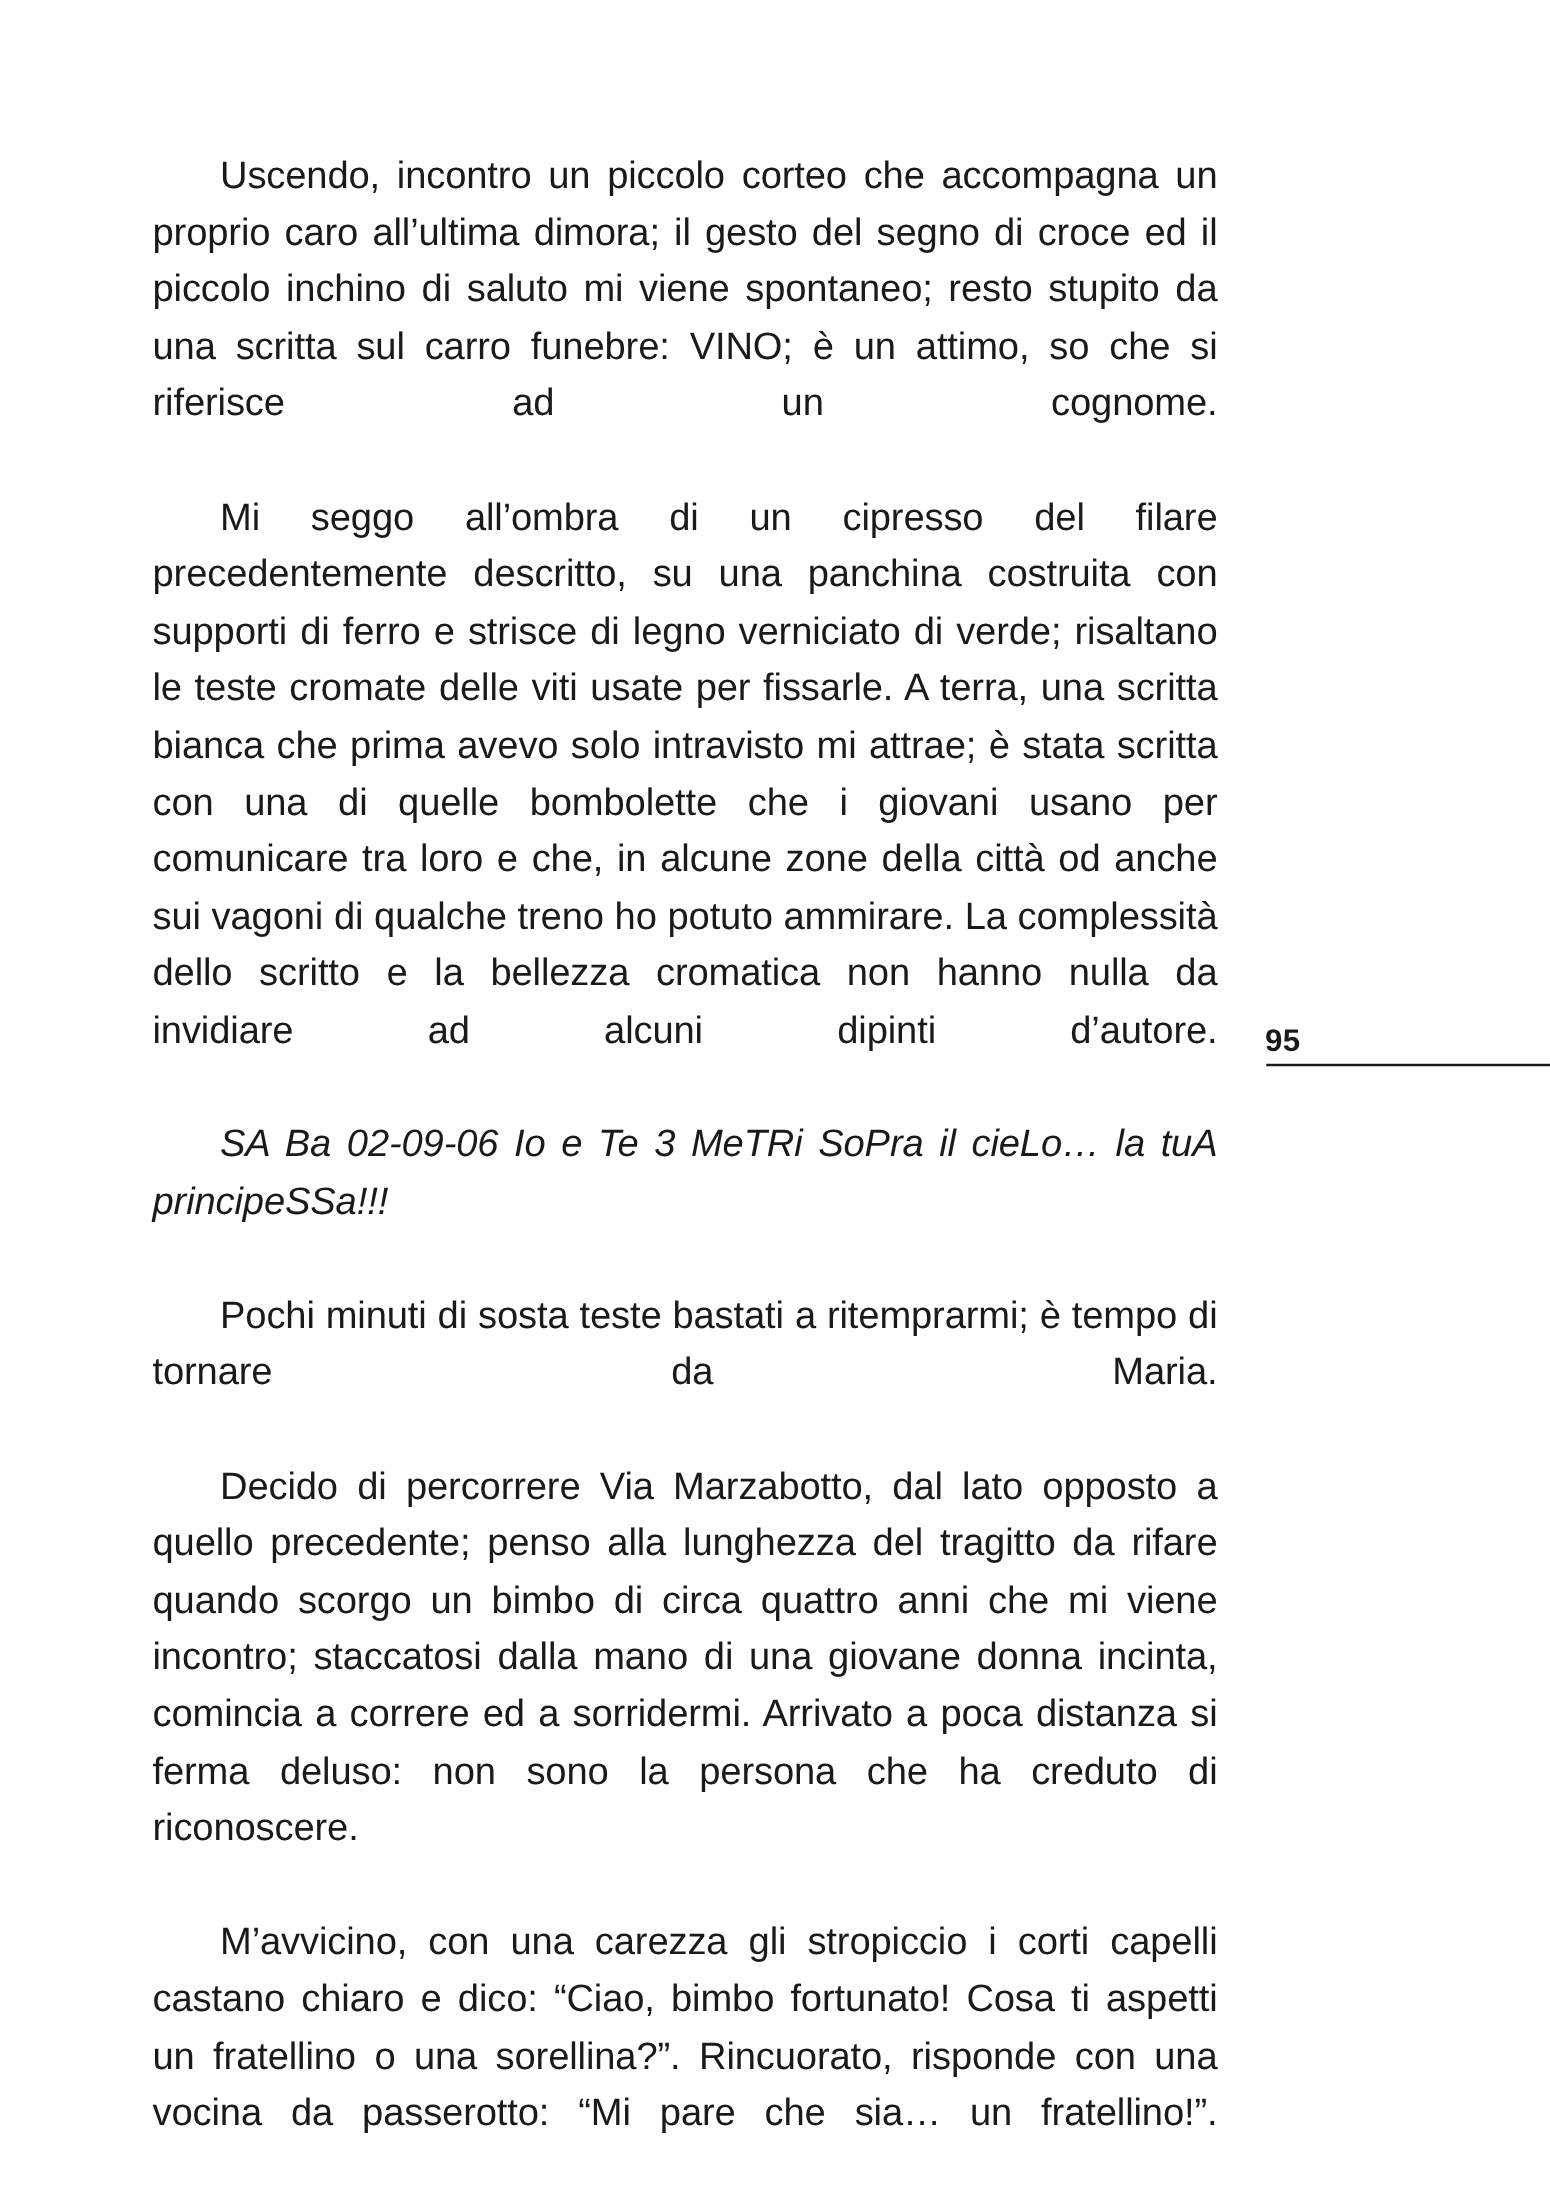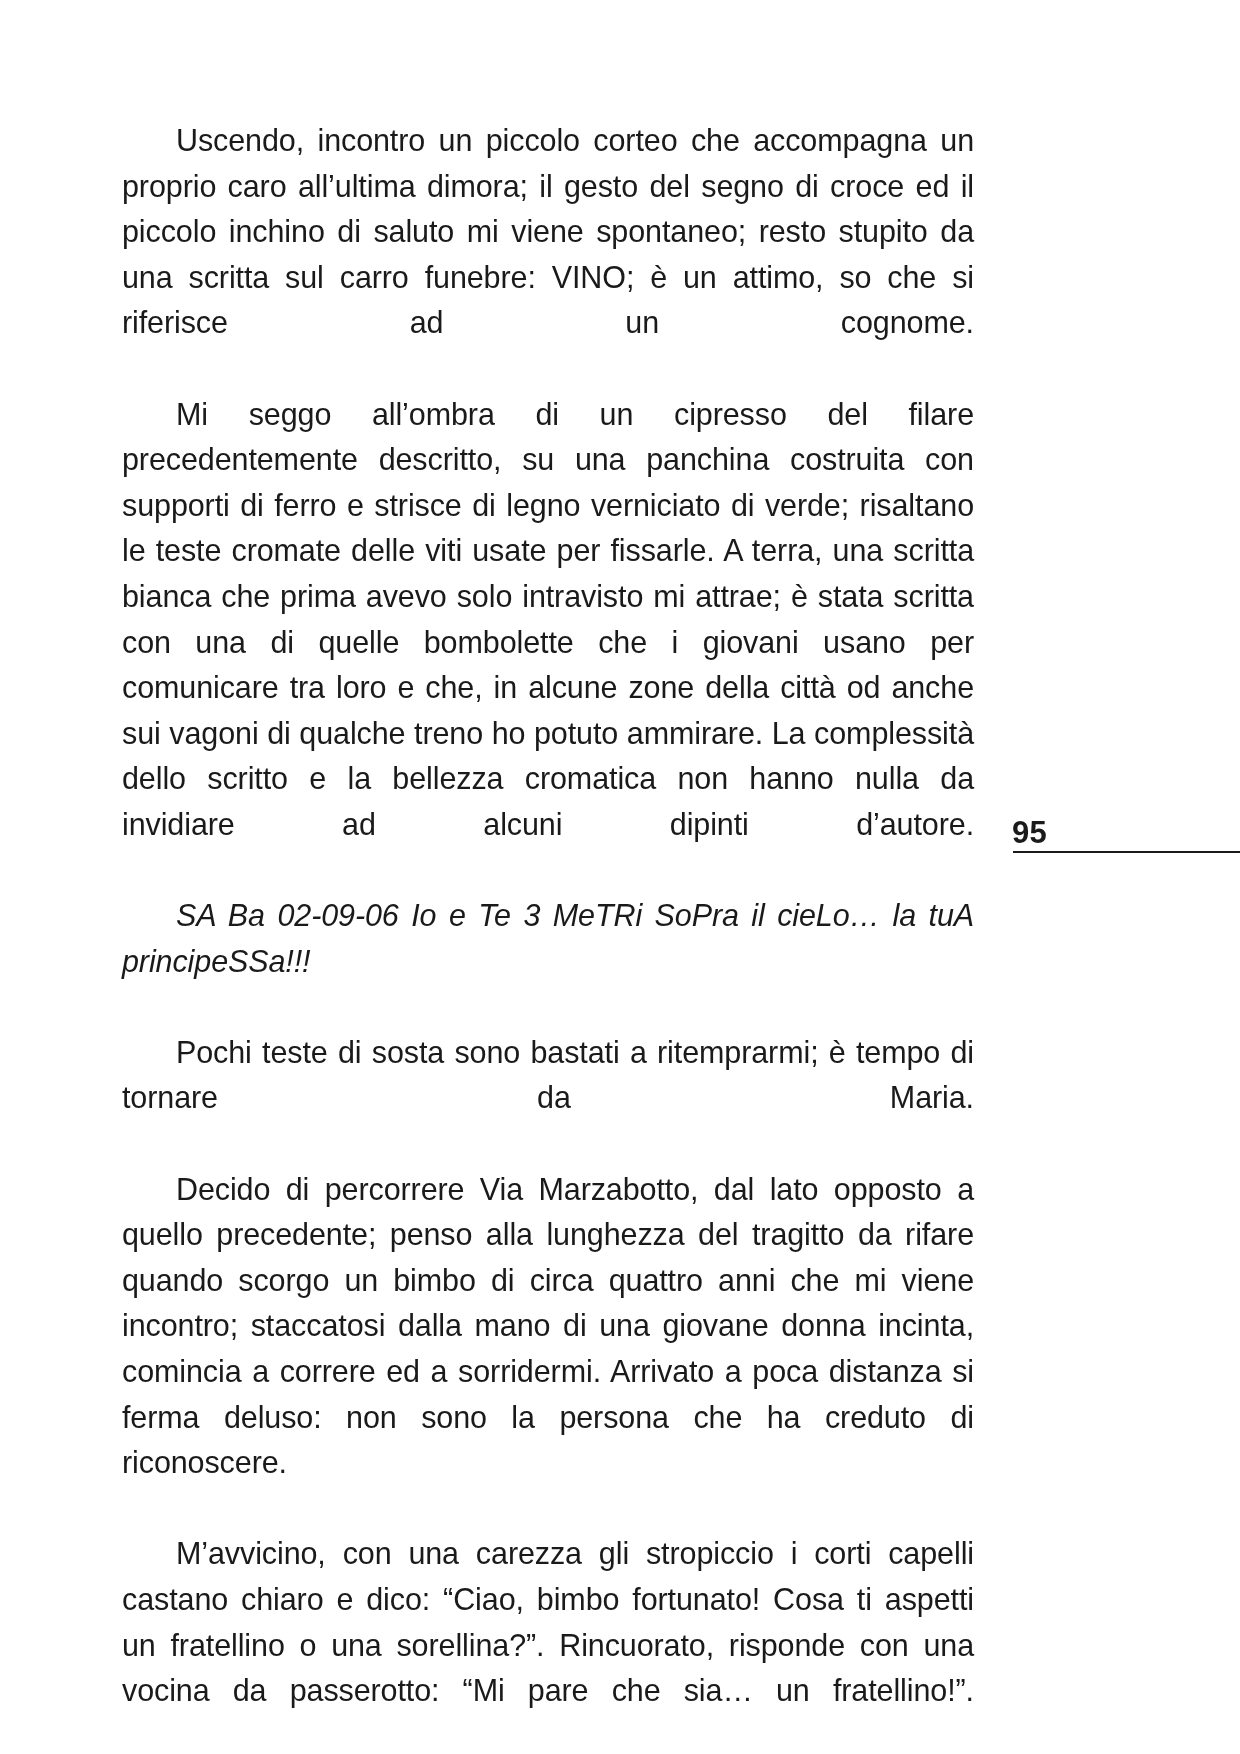--- a/index.html
+++ b/index.html
@@ -58,21 +58,21 @@
   }
 
   
   #folio {
     position: absolute;
     left: 1001px;
     top: 818px;
     width: 239px;
   }
   #folio-number {
-    font-size: 31px;
+    font-size: 25px;
     font-weight: bold;
     line-height: 30px;
     letter-spacing: 0.2px;
     color: #1a1a1a;
     padding-left: 11px;
   }
   #folio-rule {
     position: absolute;
     left: 12px;
     top: 33px;
@@ -83,21 +83,21 @@
 </style>
 </head>
 <body>
 
 <div id="page">
 
   <div id="text-column">
     <p class="para">Uscendo, incontro un piccolo corteo che accompagna un proprio caro all’ultima dimora; il gesto del segno di croce ed il piccolo inchino di saluto mi viene spontaneo; resto stupito da una scritta sul carro funebre: VINO; è un attimo, so che si riferisce ad un cognome.</p>
     <p class="para">Mi seggo all’ombra di un cipresso del filare precedentemente descritto, su una panchina costruita con supporti di ferro e strisce di legno verniciato di verde; risaltano le teste cromate delle viti usate per fissarle. A terra, una scritta bianca che prima avevo solo intravisto mi attrae; è stata scritta con una di quelle bombolette che i giovani usano per comunicare tra loro e che, in alcune zone della città od anche sui vagoni di qualche treno ho potuto ammirare. La complessità dello scritto e la bellezza cromatica non hanno nulla da invidiare ad alcuni dipinti d’autore.</p>
     <p class="para italic">SA Ba  02-09-06 Io e Te  3 MeTRi SoPra il cieLo… la tuA principeSSa!!!</p>
-    <p class="para">Pochi teste di sosta sono bastati a ritemprarmi;  è tempo di tornare da Maria.</p>
+    <p class="para">Pochi minuti di sosta teste bastati a ritemprarmi;  è tempo di tornare da Maria.</p>
     <p class="para">Decido di percorrere Via Marzabotto, dal lato opposto a quello precedente; penso alla lunghezza del tragitto da rifare quando scorgo un bimbo di circa quattro anni che mi viene incontro; staccatosi dalla mano di una giovane donna incinta, comincia a correre ed a sorridermi. Arrivato a poca distanza si ferma deluso: non sono la persona che ha creduto di riconoscere.</p>
     <p class="para">M’avvicino, con una carezza gli stropiccio i corti capelli castano chiaro e dico: “Ciao, bimbo fortunato! Cosa ti aspetti un fratellino o una sorellina?”. Rincuorato, risponde con una vocina da passerotto: “Mi pare che sia… un fratellino!”.</p>
 
   </div>
 
   <div id="folio">
     <div id="folio-number">95</div>
     <div id="folio-rule"></div>
   </div>
 

